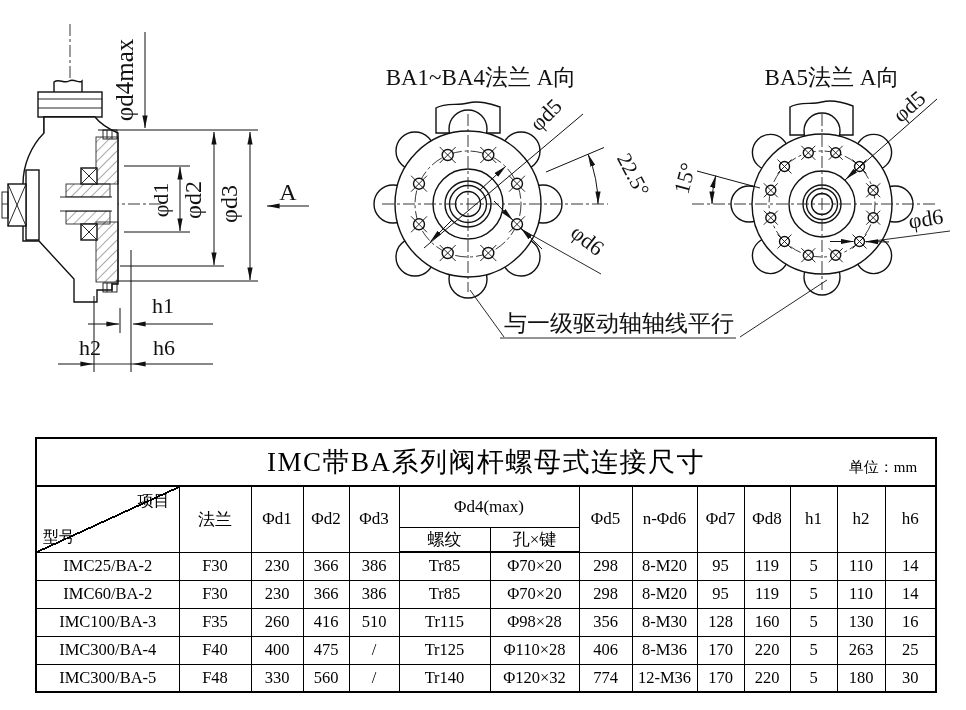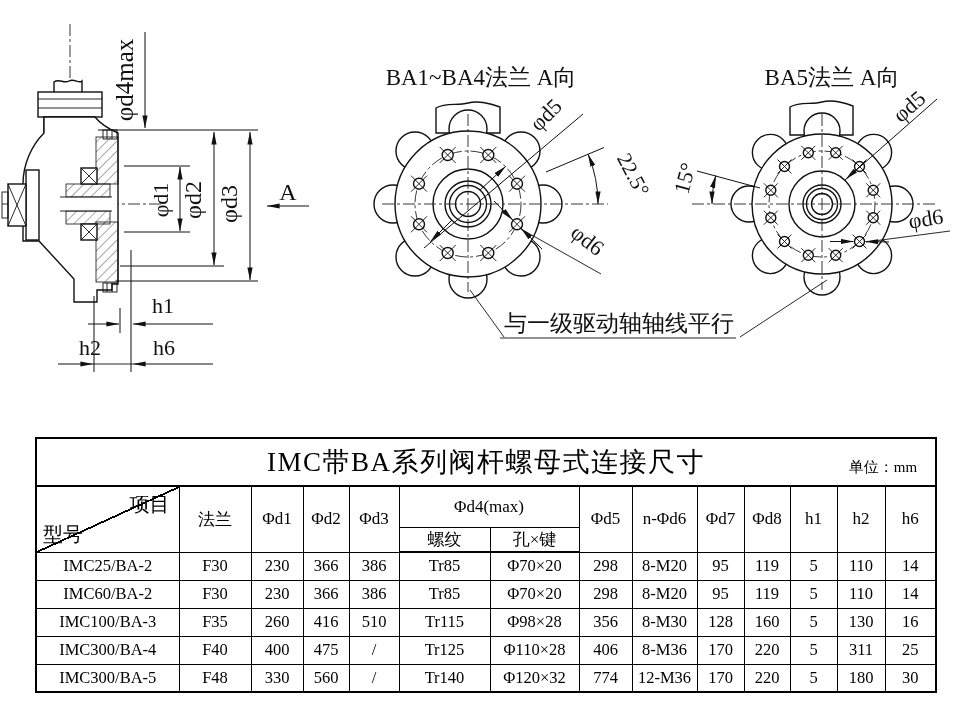--- a/index.html
+++ b/index.html
@@ -20,22 +20,22 @@
   tr.title-row td{height:46px;font-size:27px;letter-spacing:1.5px;border-bottom:2.3px solid #000;position:relative;}
   .unit{position:absolute;right:18px;bottom:8px;font-size:15px;letter-spacing:0;}
   tr.hdr-main td{height:40px;font-size:17px;}
   tr.hdr-sub td{height:22px;font-size:17px;border-bottom:2.3px solid #000;}
   td.hcell{border-bottom:2.3px solid #000;}
   td.bb-thick{border-bottom:2.3px solid #000;margin-top:31px;}
   tr.data{height:28px;}
   td.model{text-align:left;padding-left:6px;}
   td.diag{position:relative;
     background:linear-gradient(to bottom right,transparent calc(50% - 0.9px),#000 calc(50% - 0.9px),#000 calc(50% + 0.9px),transparent calc(50% + 0.9px));}
-  .diag-top{position:absolute;top:4px;right:9px;font-size:20px;}
-  .diag-bottom{position:absolute;bottom:4px;left:6px;font-size:20px;}
+  .diag-top{position:absolute;top:4px;right:9px;font-size:16px;}
+  .diag-bottom{position:absolute;bottom:4px;left:6px;font-size:16px;}
 </style>
 </head>
 <body>
 
 <div id="page">
 
 <svg width="966" height="436" viewBox="0 0 966 436">
   <defs>
     <marker id="arw" viewBox="0 0 13 6" refX="12.6" refY="3" markerWidth="13" markerHeight="6" markerUnits="userSpaceOnUse" orient="auto-start-reverse">
       <path d="M13,3 L0,0.4 L0,5.6 Z" fill="#111"></path>
@@ -319,21 +319,21 @@
     <td>400</td>
     <td>475</td>
     <td>/</td>
     <td>Tr125</td>
     <td>Φ110×28</td>
     <td>406</td>
     <td>8-M36</td>
     <td>170</td>
     <td>220</td>
     <td>5</td>
-    <td>311</td>
+    <td>263</td>
     <td>25</td>
   </tr>
   <tr class="data">
     <td class="model">IMC300/BA-5</td>
     <td>F48</td>
     <td>330</td>
     <td>560</td>
     <td>/</td>
     <td>Tr140</td>
     <td>Φ120×32</td>

